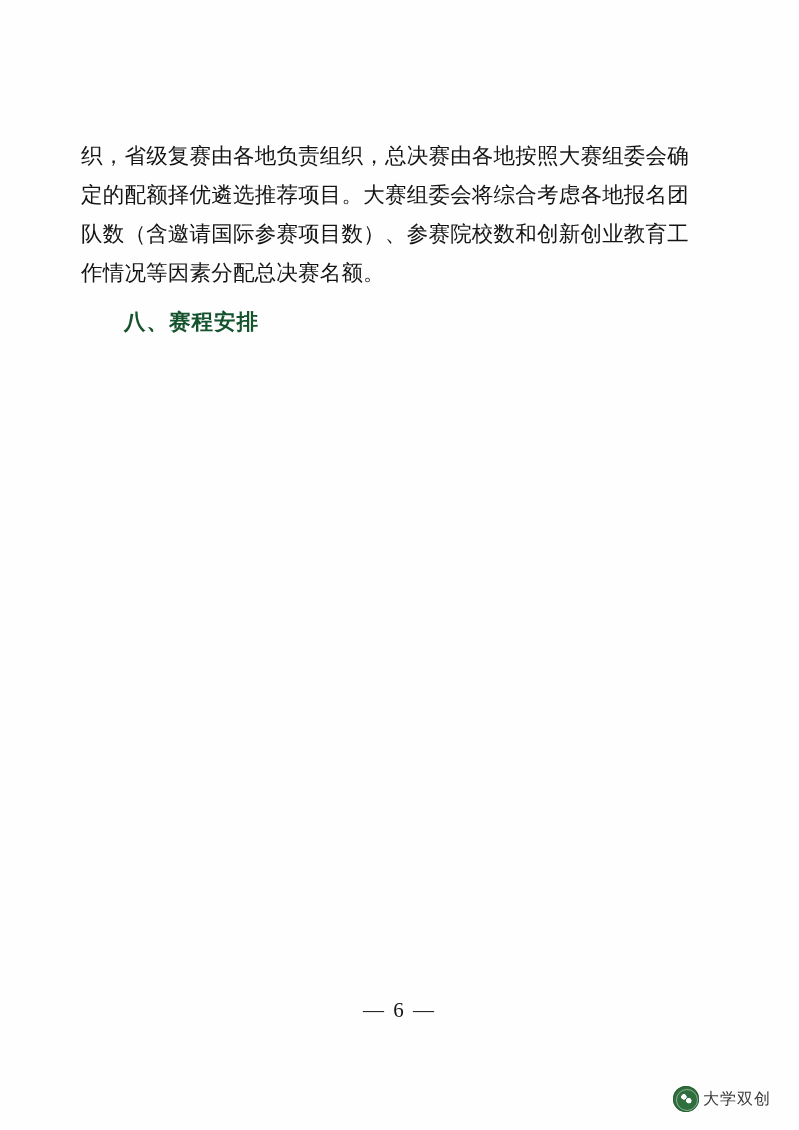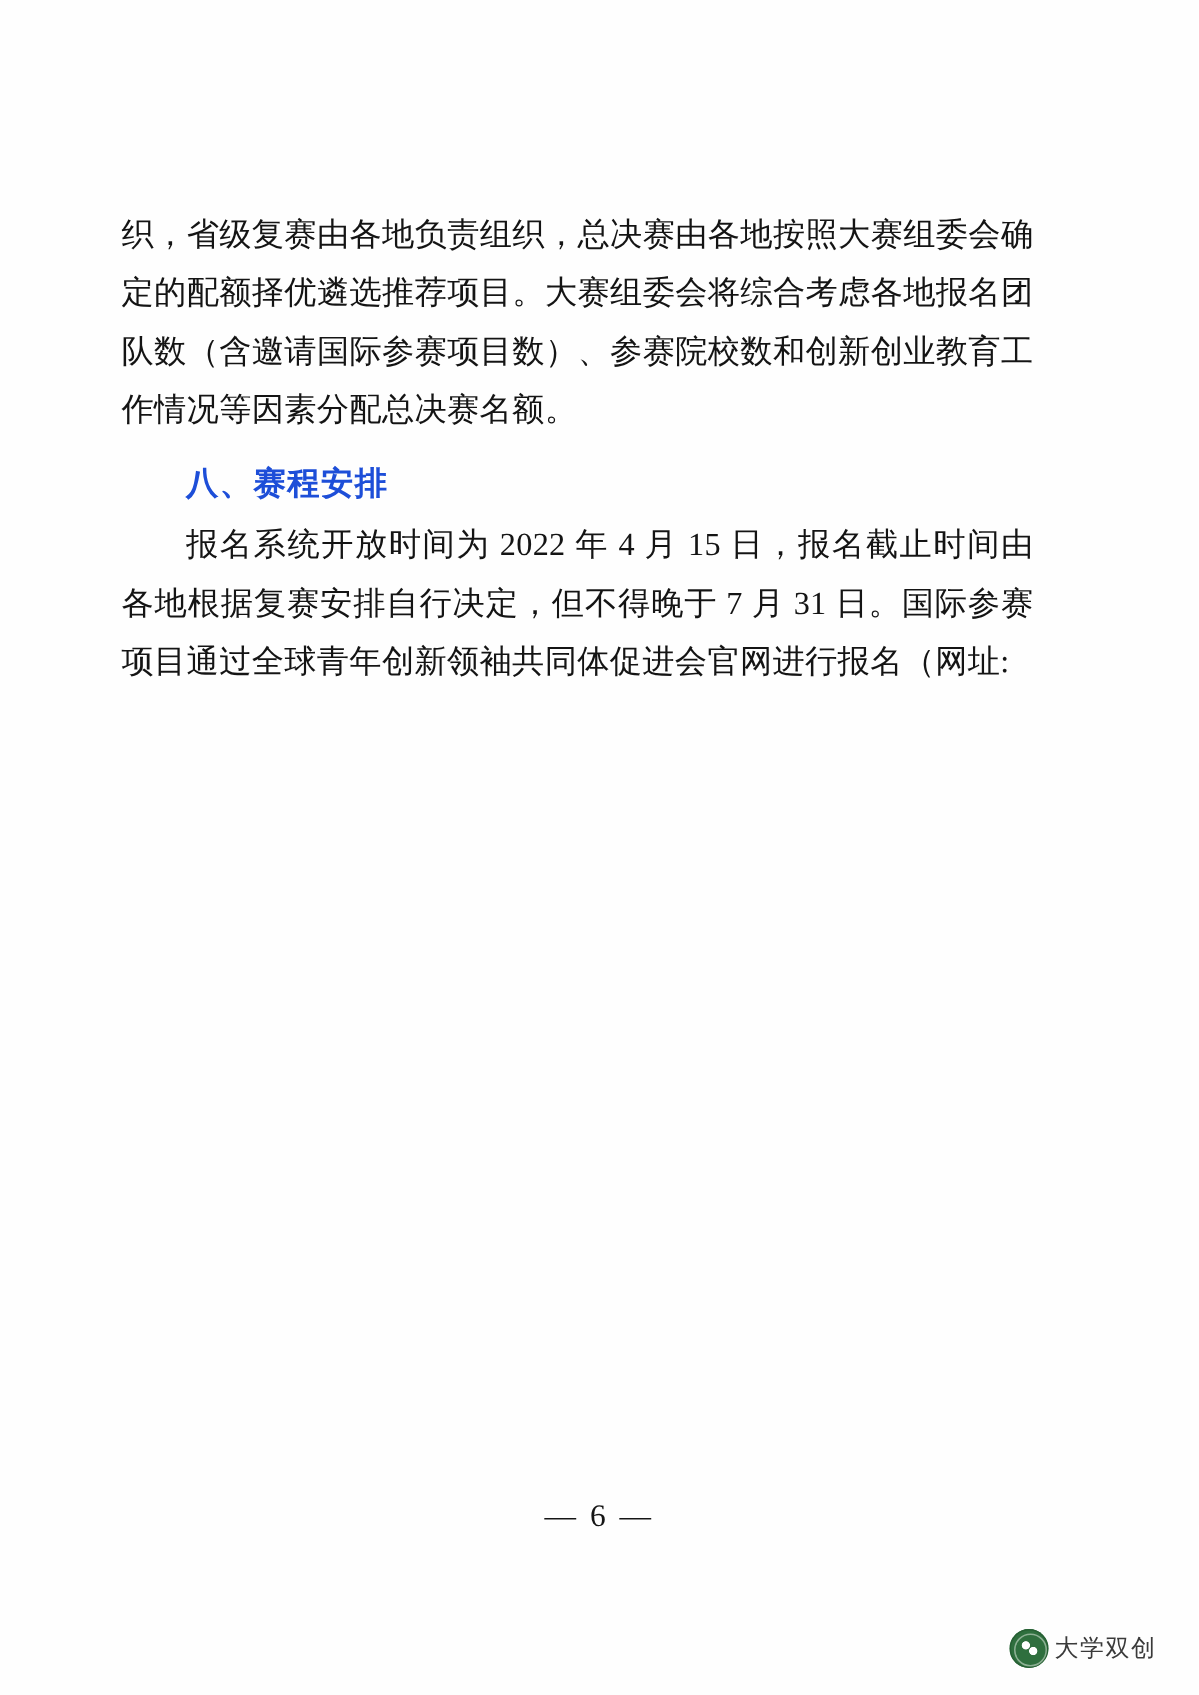--- a/index.html
+++ b/index.html
@@ -41,21 +41,21 @@
   p.indent {
     text-indent: 43px;
   }
   h2.section-head {
     margin: 10px 0 2px 0;
     font-size: 21.5px;
     line-height: 39px;
     font-weight: bold;
     text-indent: 43px;
     font-family: "Liberation Sans", "DejaVu Sans", sans-serif;
-    color: #1d4ed8;
+    color: #14532d;
     letter-spacing: 1px;
   }
   .page-number {
     position: absolute;
     left: 0;
     top: 998px;
     width: 799px;
     text-align: center;
     font-size: 21px;
     color: #151515;
@@ -114,21 +114,20 @@
 
   <div class="doc-body">
 
     <p class="para">织，省级复赛由各地负责组织，总决赛由各地按照大赛组委会确定的配额择优遴选推荐项目。大赛组委会将综合考虑各地报名团队数（含邀请国际参赛项目数）、参赛院校数和创新创业教育工作情况等因素分配总决赛名额。</p>
 
 
 
     <h2 class="section-head">八、赛程安排</h2>
 
 
-    <p class="para indent">报名系统开放时间为 2022 年 4 月 15 日，报名截止时间由各地根据复赛安排自行决定，但不得晚于 7 月 31 日。国际参赛项目通过全球青年创新领袖共同体促进会官网进行报名（网址:</p>
 
   </div>
 
   <div class="page-number">— 6 —</div>
 
   <div class="footer-brand">
     <span class="footer-logo"></span>
     <span class="footer-text">大学双创</span>
   </div>
 

